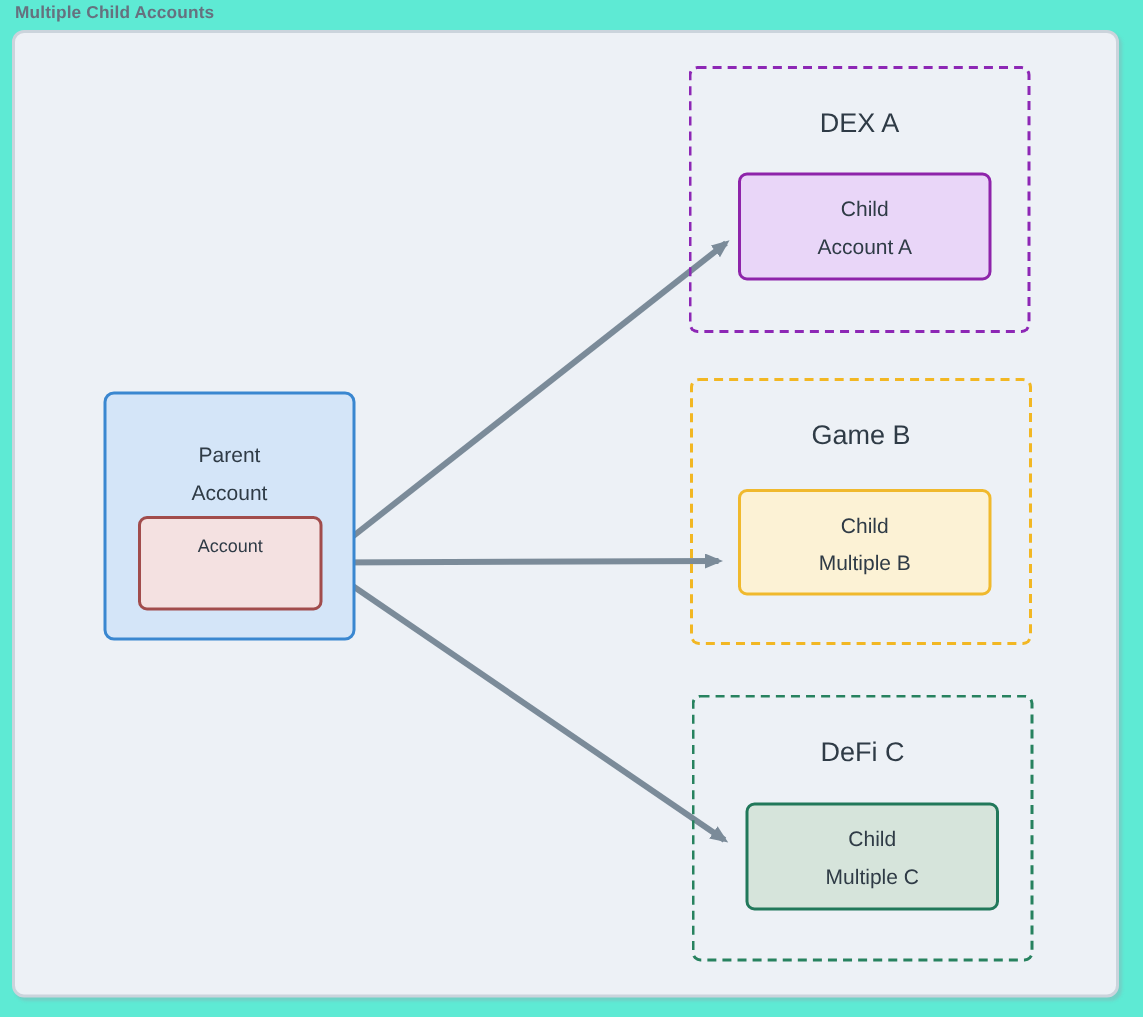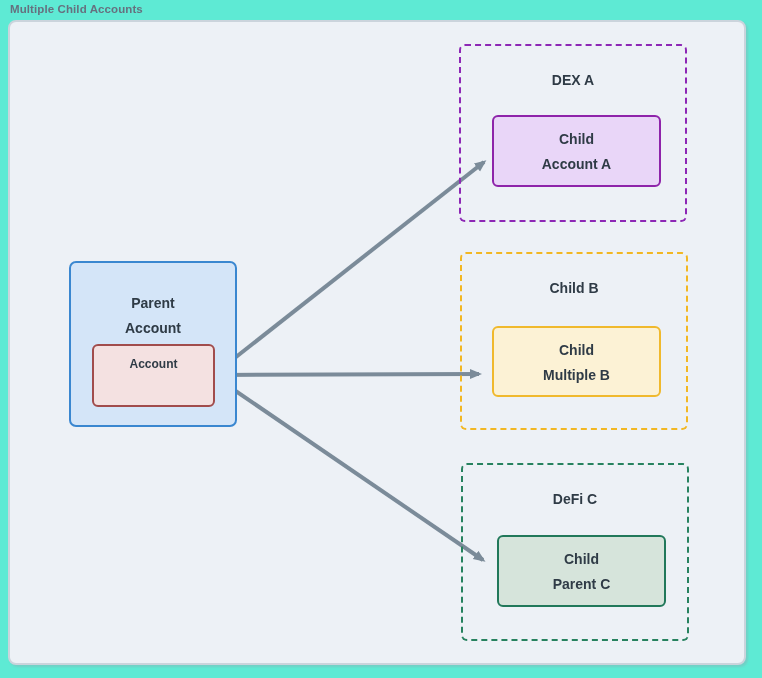--- a/index.html
+++ b/index.html
@@ -14,41 +14,41 @@
     font-size:11.5px;font-weight:600;color:#66717f;letter-spacing:.1px;
   }
   .outer{
     position:absolute;left:8px;top:20px;width:738px;height:645px;
     box-sizing:border-box;background:#edf1f6;
     border:2px solid #cbd4dc;border-radius:8px;
     box-shadow:2px 2px 2px rgba(150,160,172,.35);
   }
   .node{
     position:absolute;box-sizing:border-box;border-radius:7px;
-    text-align:center;font-size:14px;font-weight:700;line-height:25px;
+    text-align:center;font-size:14px;font-weight:400;line-height:25px;
   }
   .parent{
     left:69px;top:261px;width:168px;height:166px;
     background:#d4e5f8;border:2px solid #3a87d0;padding-top:28px;
   }
   .capability{
     position:absolute;box-sizing:border-box;left:21px;top:81px;width:123px;height:63px;
     background:#f4e1e1;border:2px solid #a14c4c;border-radius:6px;
     font-size:12px;line-height:22px;padding-top:7px;text-align:center;
   }
   .group{
     position:absolute;box-sizing:border-box;width:228px;height:178px;
     border-radius:6px;border:2px dashed #999;
   }
   .group-a{left:459px;top:44px;border-color:#8d27b5;}
   .group-b{left:460px;top:252px;border-color:#f2b723;}
   .group-c{left:461px;top:463px;border-color:#27825f;}
   .group-title{
     position:absolute;left:0;top:26px;width:100%;text-align:center;
-    font-size:14px;font-weight:700;
+    font-size:18px;font-weight:400;
   }
   .child{
     position:absolute;box-sizing:border-box;width:169px;height:72px;
     border-radius:6px;padding-top:10px;
   }
   .child-a{left:31px;top:69px;background:#e9d6f8;border:2px solid #8e24aa;}
   .child-b{left:30px;top:72px;height:71px;background:#fcf2d5;border:2px solid #f0b92d;}
   .child-c{left:34px;top:70px;background:#d6e4db;border:2px solid #21785a;}
   .arrows{position:absolute;left:0;top:0;pointer-events:none;}
 </style>
@@ -82,28 +82,28 @@
 
   <div class="group group-a">
     <div class="group-title">DEX A</div>
     <div class="node child child-a">
       <div>Child</div>
       <div>Account A</div>
     </div>
   </div>
 
   <div class="group group-b">
-    <div class="group-title">Child B</div>
+    <div class="group-title">Game B</div>
     <div class="node child child-b">
       <div>Child</div>
       <div>Multiple B</div>
     </div>
   </div>
 
   <div class="group group-c">
     <div class="group-title">DeFi C</div>
     <div class="node child child-c">
       <div>Child</div>
-      <div>Parent C</div>
+      <div>Multiple C</div>
     </div>
   </div>
 
 </div>
 
 </body></html>

